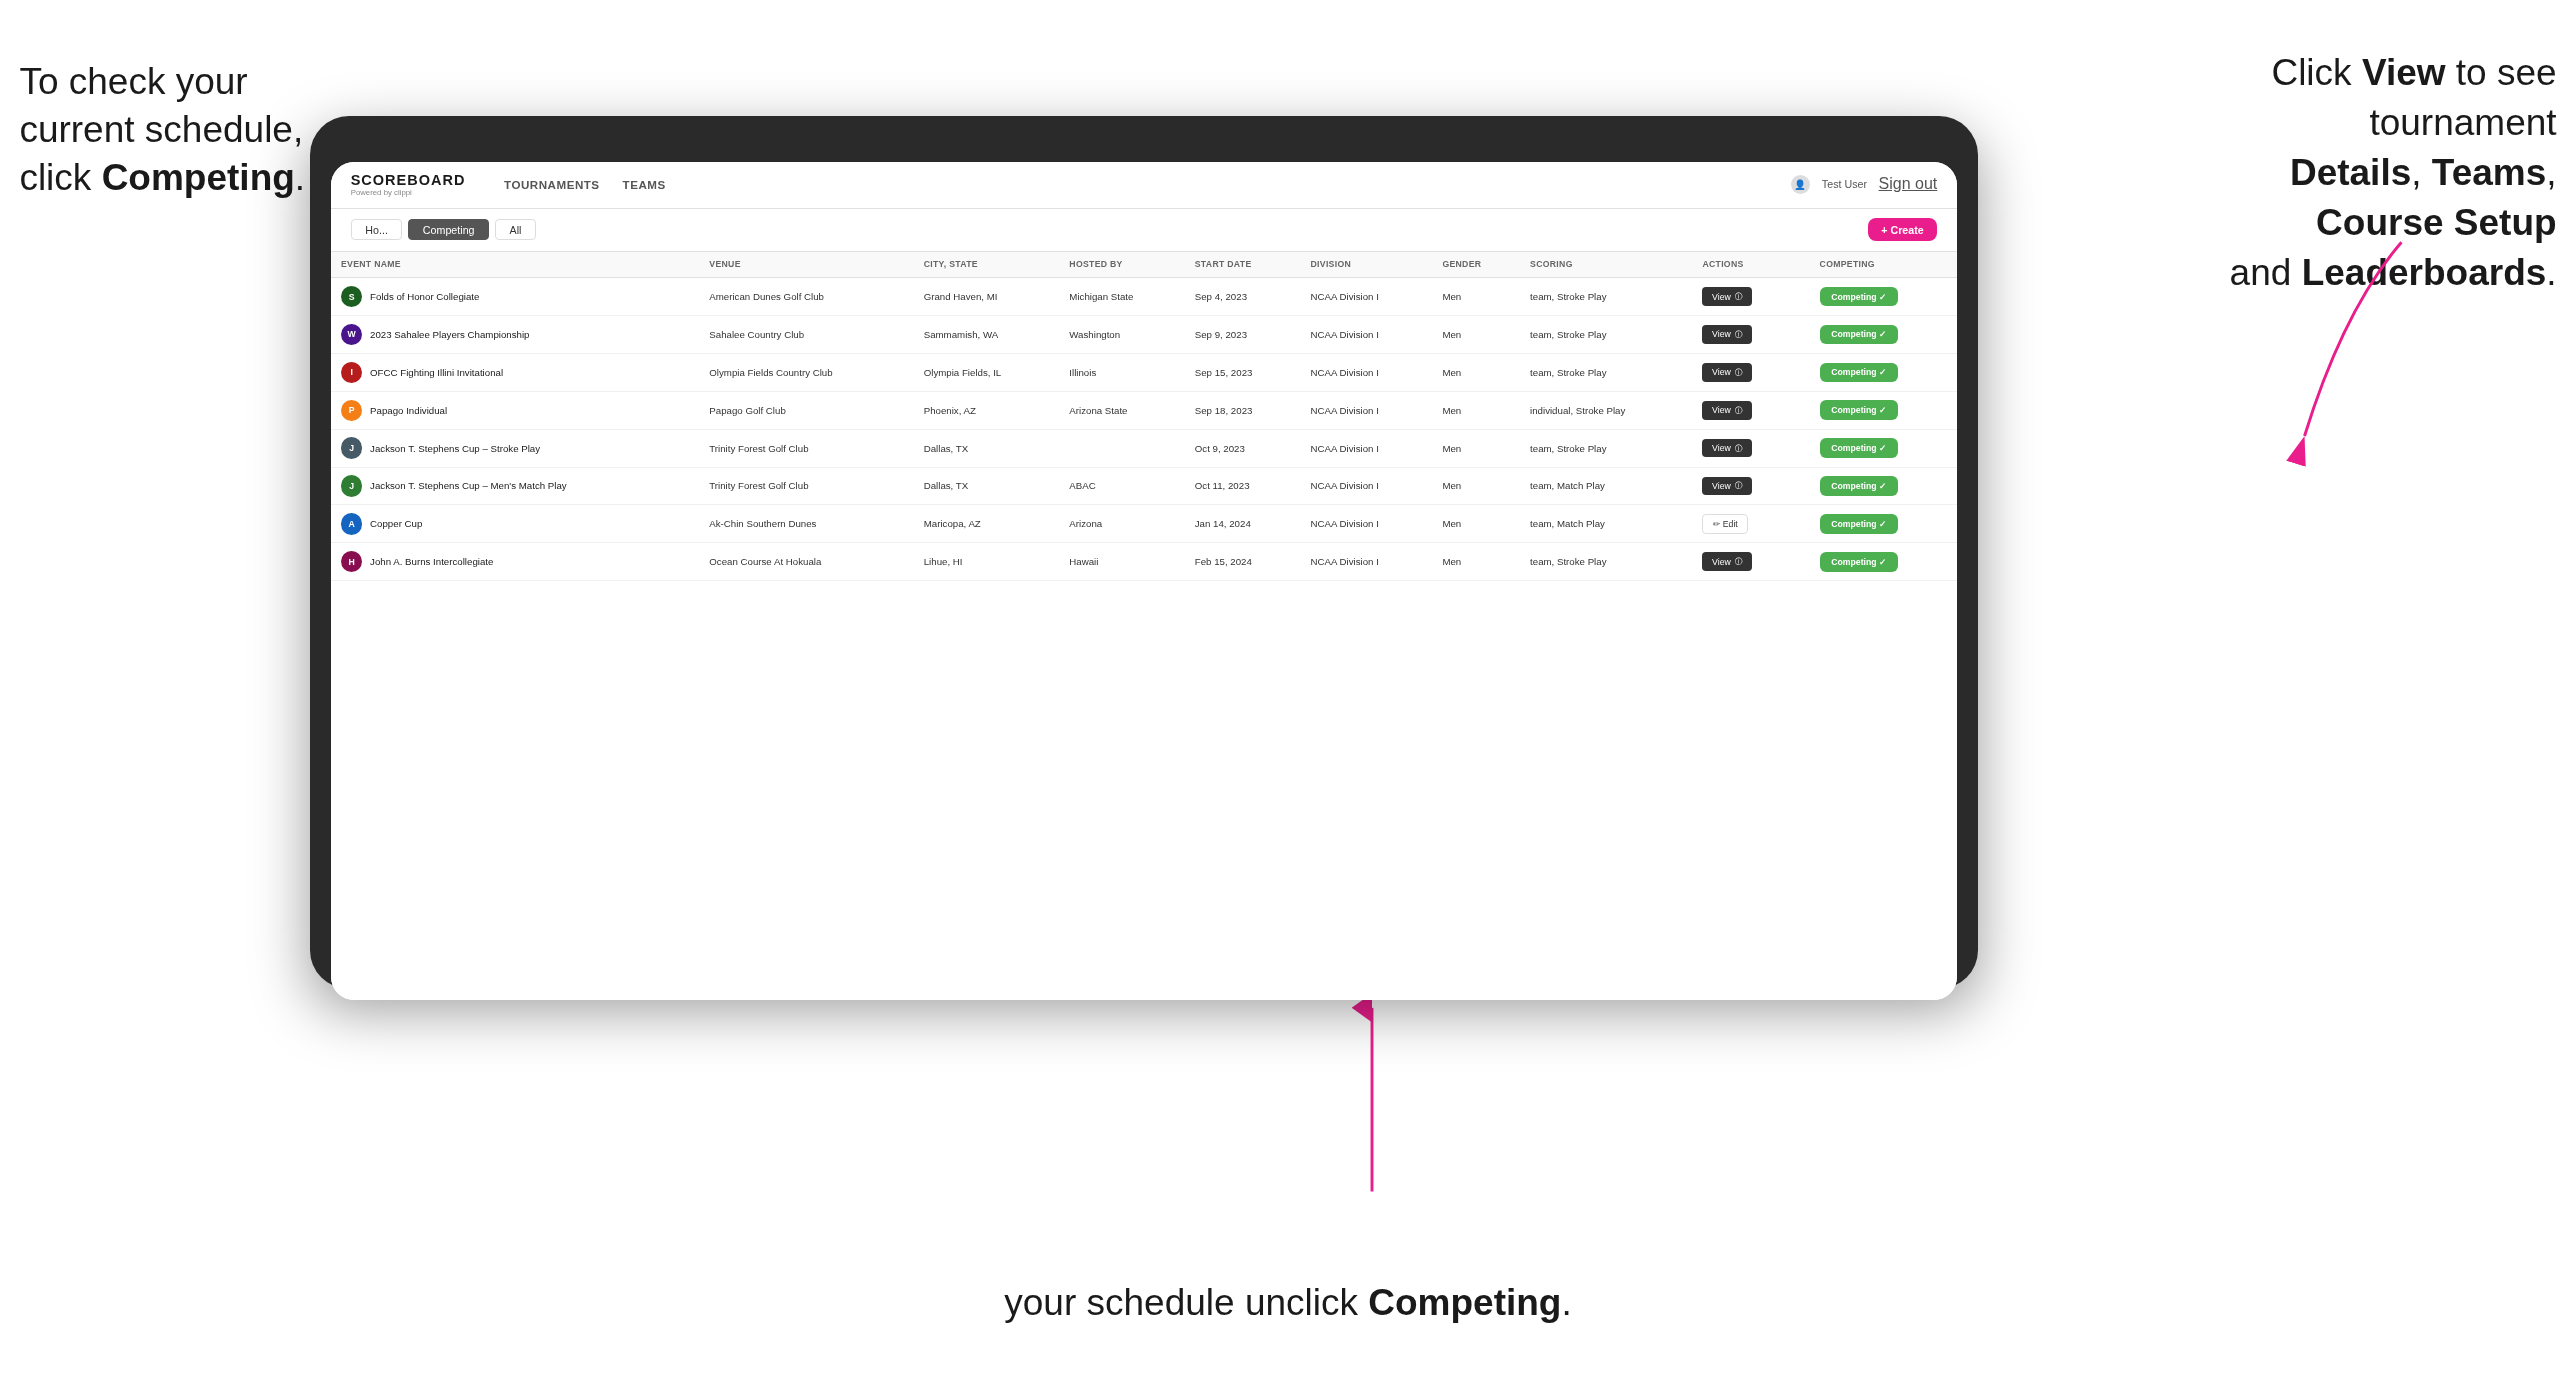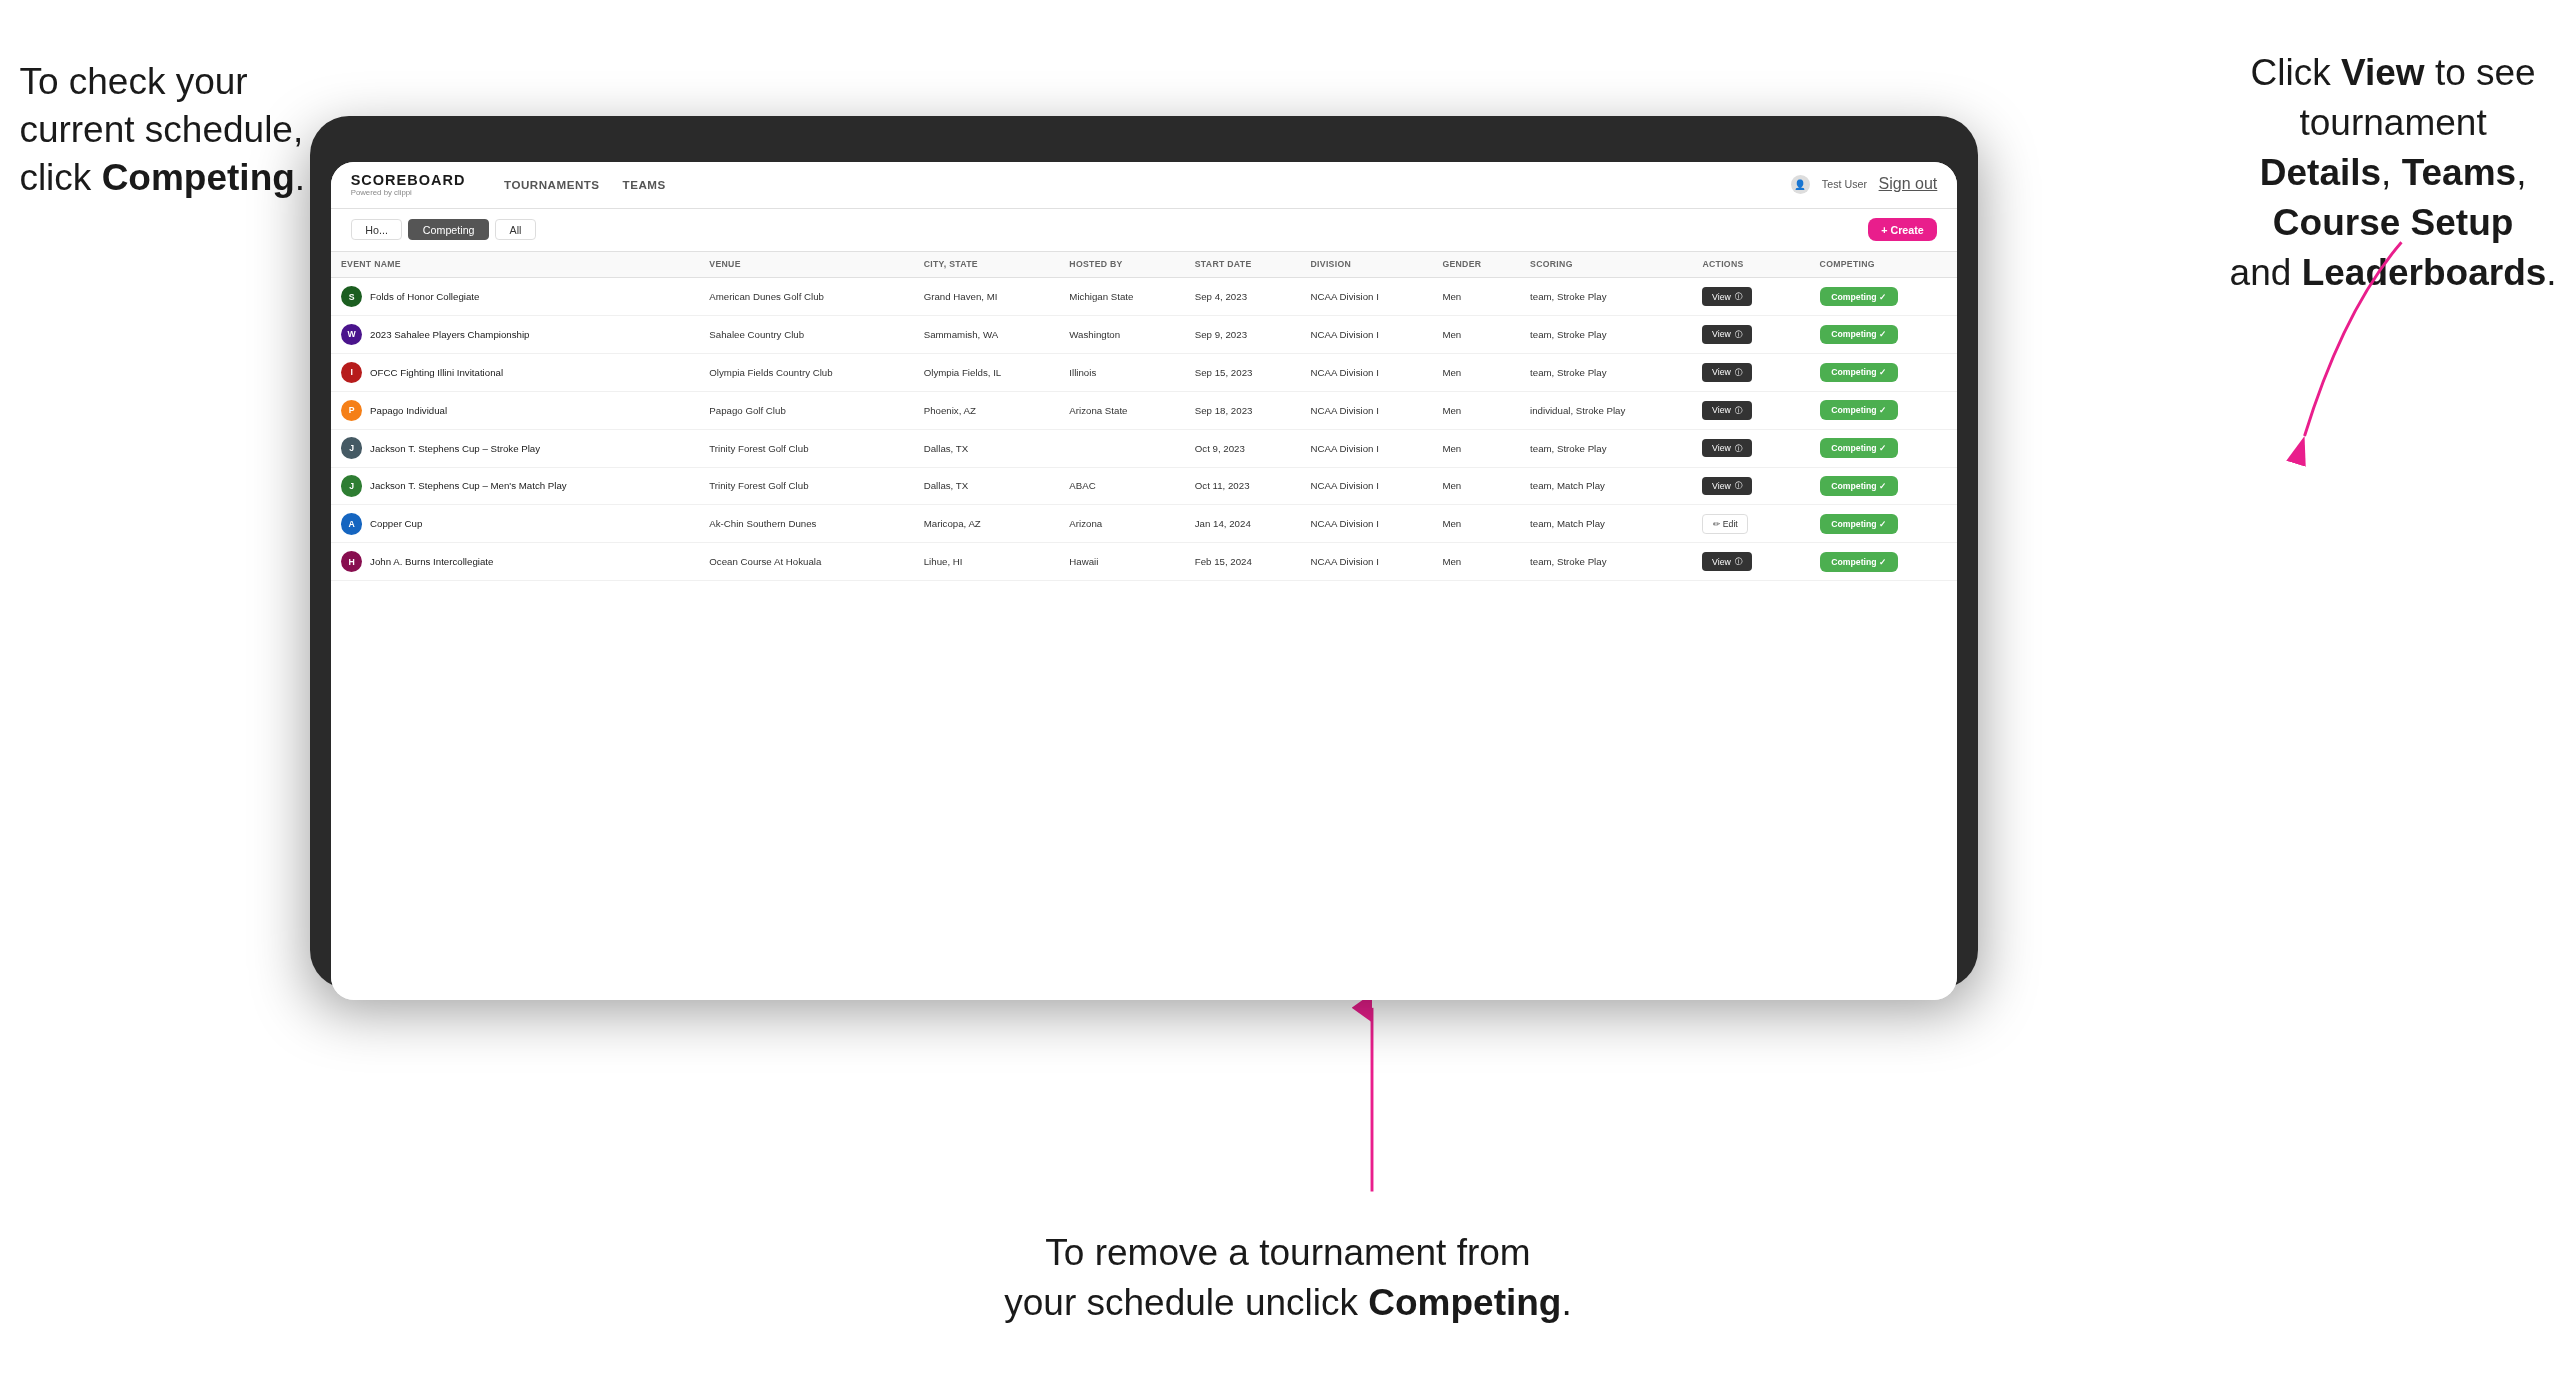--- a/index.html
+++ b/index.html
@@ -26,21 +26,21 @@
 
     
     .annotation-tr {
       position: absolute;
       top: 48px;
       right: 19.4px;
       font-size: 37px;
       line-height: 1.35;
       color: #1a1a1a;
       max-width: 407px;
-      text-align: center;
+      text-align: right;
     }
     .annotation-tr strong { font-weight: 900; }
 
     
     .annotation-b {
       position: absolute;
       bottom: 58px;
       left: 50%;
       transform: translateX(-50%);
       font-size: 37px;
@@ -310,21 +310,21 @@
 
 <div class="annotation-tr">
   <span>Click </span><strong>View</strong><span> to see</span><br>
   <span>tournament</span><br>
   <strong>Details</strong><span>, </span> <strong>Teams</strong><span>,</span><br>
   <strong>Course Setup</strong><br>
   <span>and </span><strong>Leaderboards</strong><span>.</span>
 </div>
 
 <div class="annotation-b">
-  <span>To remove a tournament from</span><br>
+  <br>
   <span>your schedule unclick </span><strong>Competing</strong><span>.</span>
 </div>
 
 <svg class="arrow" style="position:absolute; top:252px; left:262px; width:369px; height:97px;" viewBox="0 0 380 100" width="369" height="97">
   <defs>
     <marker id="arrowhead-left" markerWidth="10" markerHeight="7" refX="10" refY="3.5" orient="auto">
       <polygon points="0 0, 10 3.5, 0 7" fill="#e91e8c"></polygon>
     </marker>
   </defs>
   <path d="M 180 20 Q 280 20 340 60" stroke="#e91e8c" stroke-width="3" fill="none" marker-end="url(#arrowhead-left)"></path>

